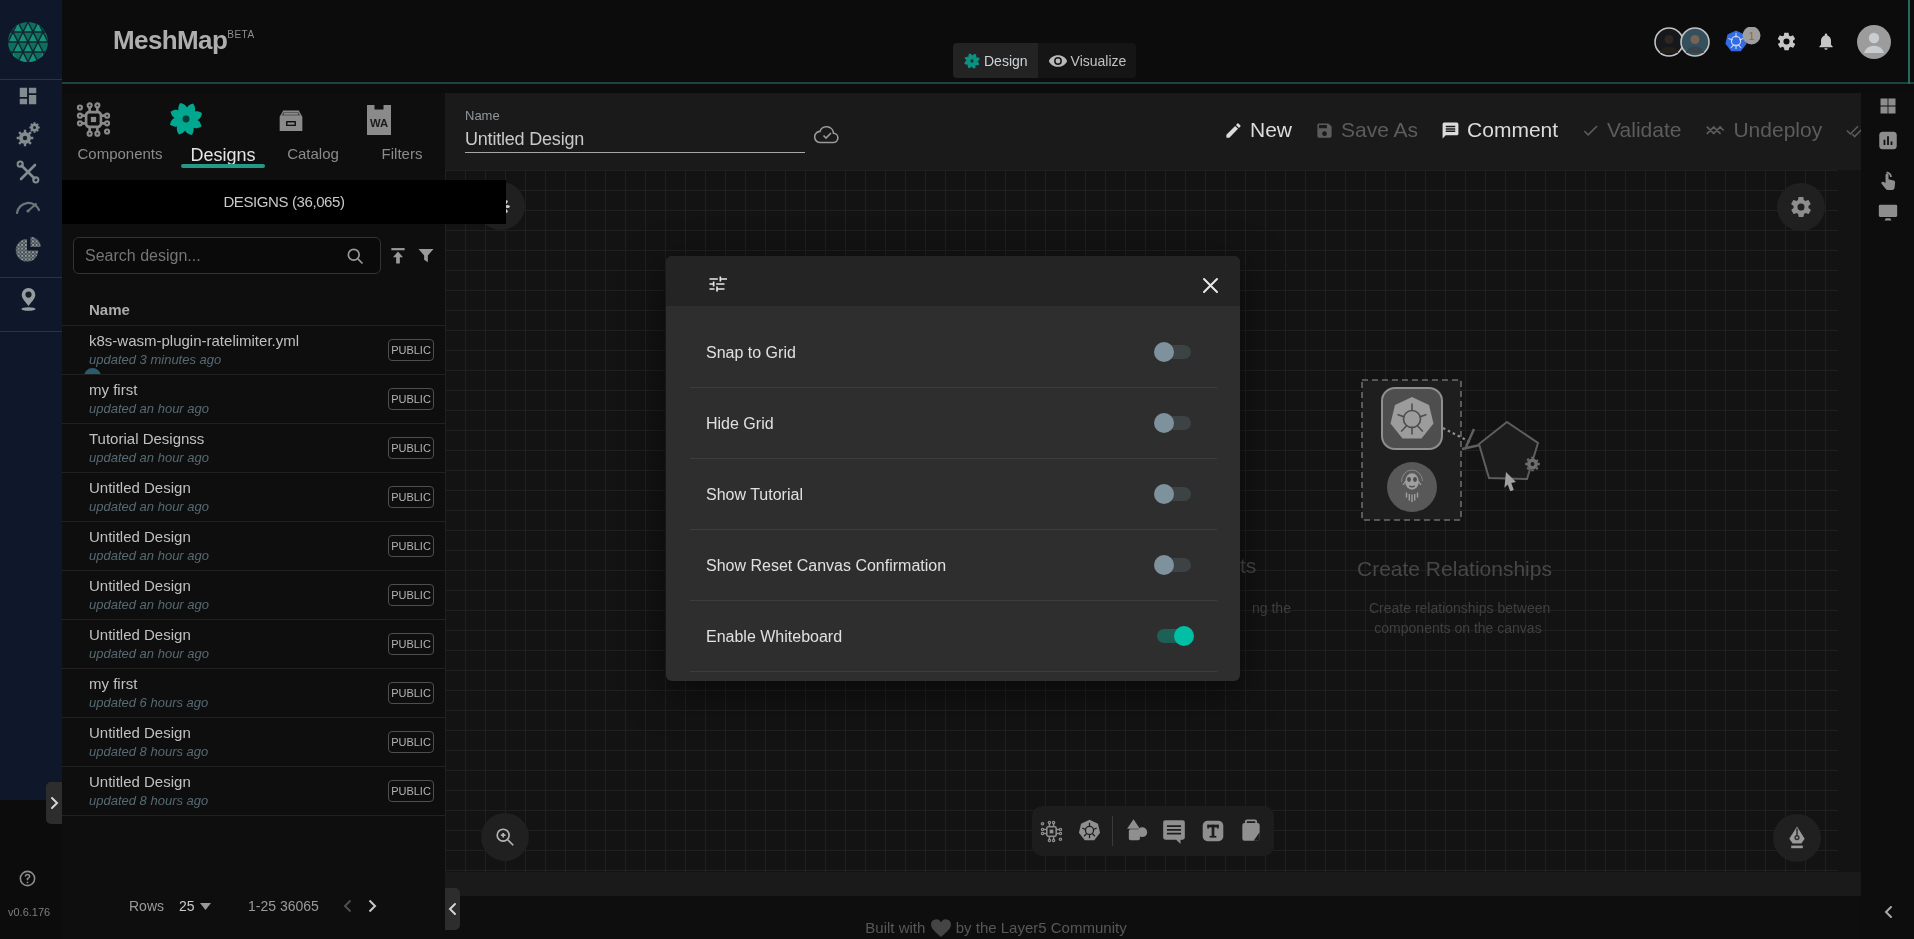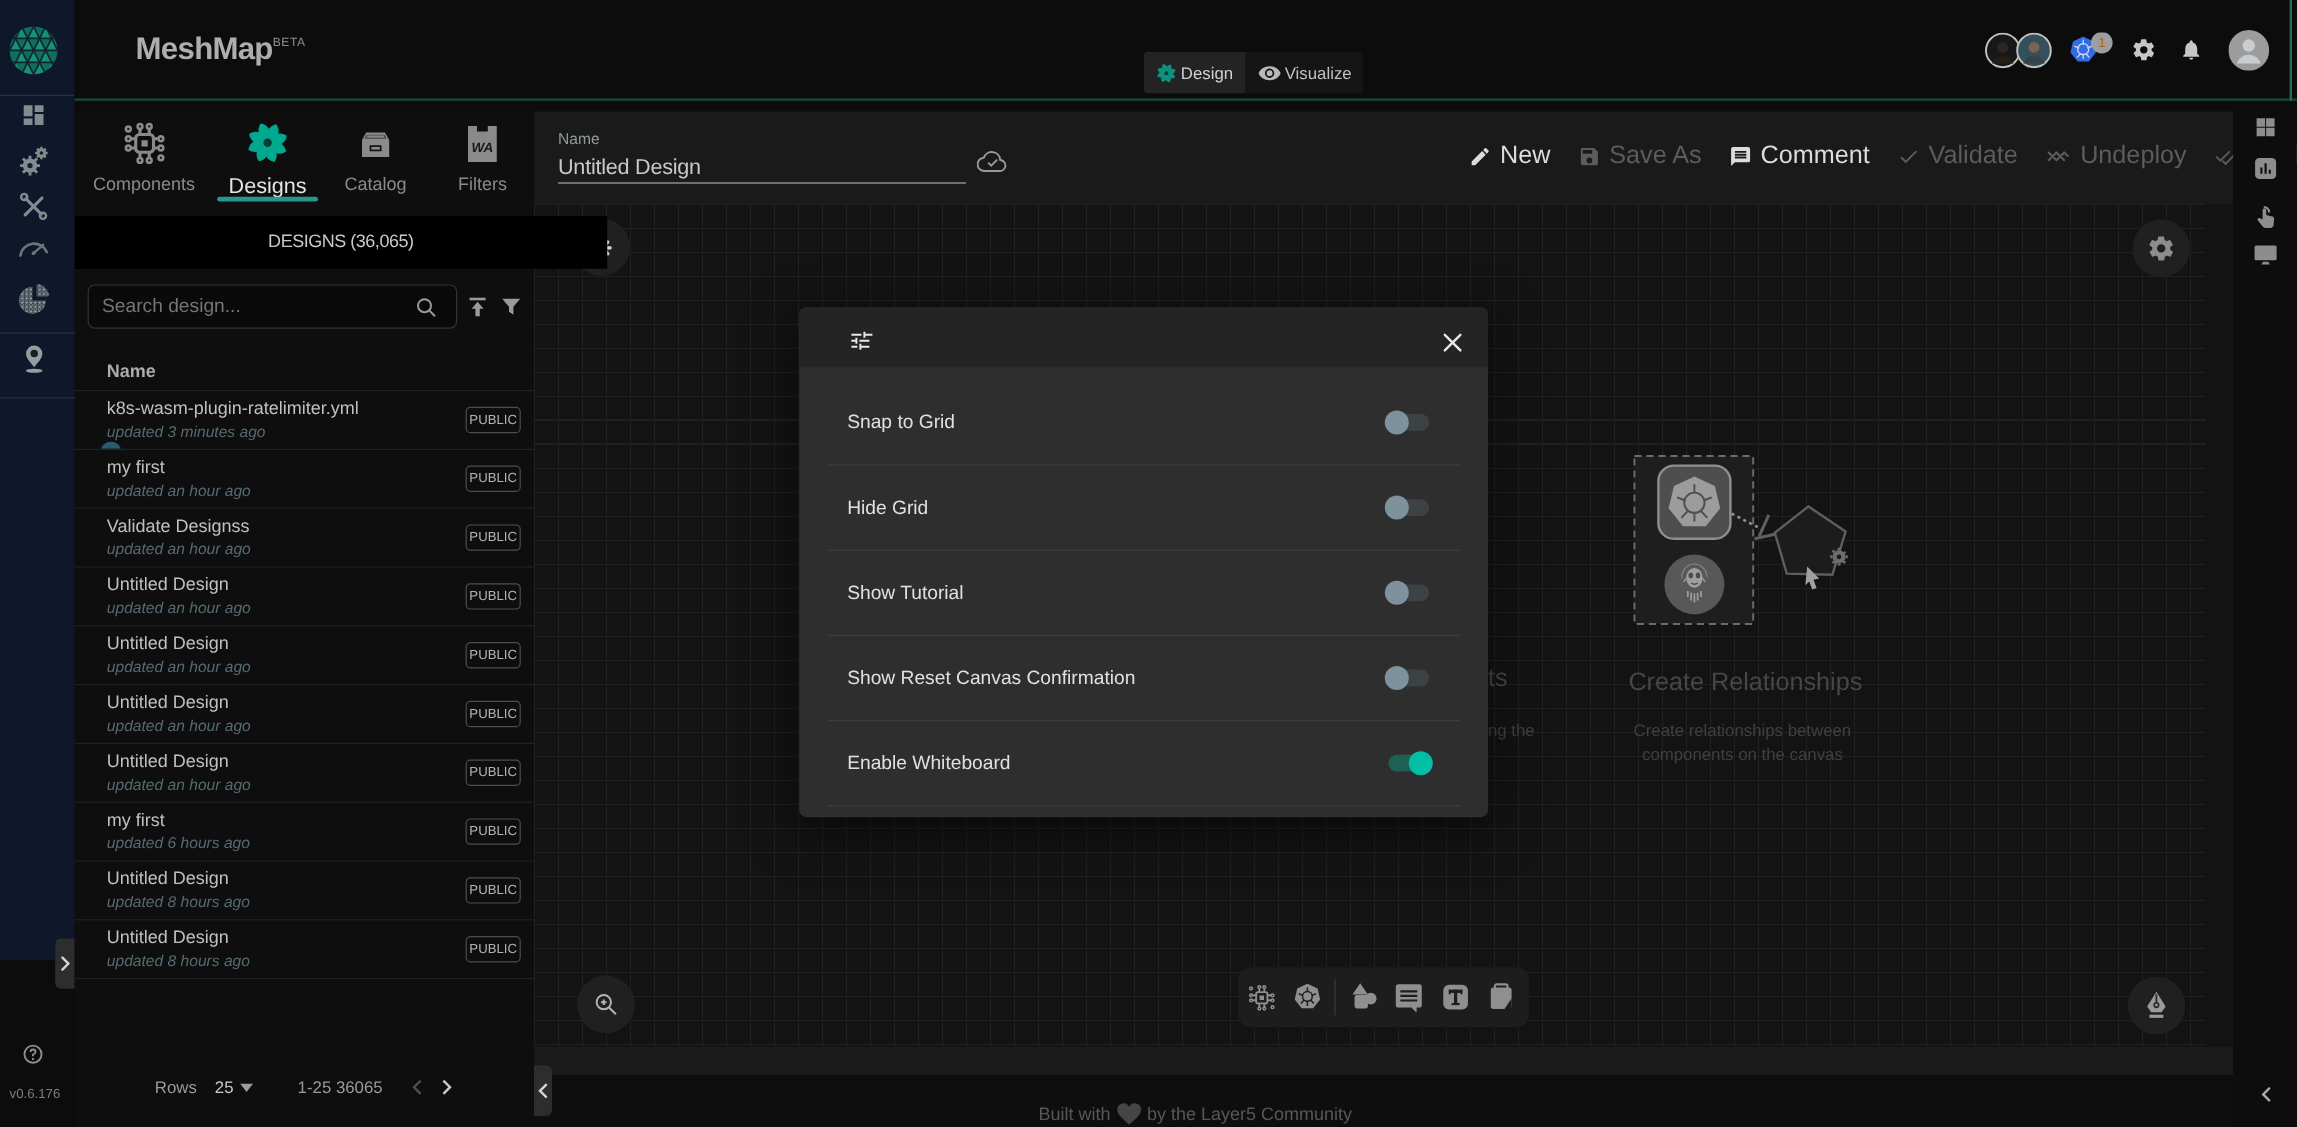--- a/index.html
+++ b/index.html
@@ -17,21 +17,21 @@
 #brand { position:absolute; left:51px; top:25px; color:#aeaeae; font-size:26px; font-weight:bold; letter-spacing:-0.6px;}
 #brand sup { font-size:10px; color:#8f8f8f; font-weight:normal; letter-spacing:.5px; position:relative; top:-1px;}
 #toggle { position:absolute; left:891px; top:43px; height:35px; display:flex; border-radius:4px; overflow:hidden; }
 #toggle .tbtn { display:flex; align-items:center; gap:3px; padding:0 10px; font-size:14px; }
 #tg-design { background:#232324; color:#ced3d7; }
 #tg-vis { background:#151516; color:#c2c2c2; }
 .tbicon { position:absolute; top:0; height:83px; display:flex; align-items:center; }
 
 #panel { left:62px; top:85px; width:383px; height:854px; background:#0e0e0f; z-index:10; }
 .tab { position:absolute; top:7px; text-align:center; color:#8b8b8b; font-size:15px; }
-.tab .ticon { height:46px; display:flex; align-items:flex-end; justify-content:center; margin-bottom:7px;font-style:italic;}
+.tab .ticon { height:46px; display:flex; align-items:flex-end; margin-bottom:7px;}
 #tab-designs { color:#e4e4e4; font-size:18px; }
 #tabline { position:absolute; left:119px; top:79px; width:84px; height:4px; background:#26988a; border-radius:2px;}
 #designsbar { position:absolute; left:0; top:95px; width:444px; height:44px; background:#000;
   color:#c9c9c9; font-size:15px; text-align:center; line-height:44px; letter-spacing:-0.4px; }
 #searchbox { position:absolute; left:11px; top:152px; width:308px; height:37px; background:#0a0a0a;
   border:1px solid #333; border-radius:6px; color:#757575; font-size:16px; line-height:35px; padding-left:11px; }
 #namehdr { position:absolute; left:27px; top:216px; color:#ababab; font-size:15px; font-weight:bold; }
 .row { position:absolute; left:0; width:383px; height:50px; }
 .rowname { position:absolute; left:27px; top:7px; color:#c0c0c0; font-size:15px; }
 .rowsub { position:absolute; left:27px; top:27px; color:#566a72; font-size:13px; font-style:italic; }
@@ -57,21 +57,21 @@
 #footer { left:445px; top:896px; width:1416px; height:43px; background:#0e0e0f; z-index:6; }
 #builtwith { position:absolute; left:11px; top:22px; width:1080px; text-align:center; color:#575757; font-size:15px; }
 
 #rightbar { left:1861px; top:85px; width:53px; height:854px; background:#0d0d0e; z-index:10; }
 .ricon { position:absolute; left:50%; transform:translateX(-50%); }
 
 #btoolbar { position:absolute; left:587px; top:721px; width:242px; height:50px; background:#1d1d1e;
   border-radius:10px; display:flex; align-items:center; }
 
 .tuthead { position:absolute; color:#474747; font-size:21px; white-space:nowrap; }
-.tutdesc { position:absolute; color:#404040; font-size:14px; line-height:20px; text-align:center; white-space:nowrap;}
+.tutdesc { position:absolute; color:#404040; font-size:14px; line-height:20px; text-align:center; white-space:nowrap;padding-left:12px;}
 
 #modal { left:666px; top:256px; width:574px; height:425px; background:#2e2e2e; border-radius:6px;
   box-shadow:0 10px 40px rgba(0,0,0,.55); z-index:40; overflow:hidden; }
 #mhead { position:absolute; left:0; top:0; width:574px; height:50px; background:#242424; }
 #mtitle { position:absolute; left:0; top:0; width:574px; height:50px; text-align:center; line-height:50px;
   color:#e8e8e8; font-size:17px; }
 .mrow { position:absolute; left:40px; color:#e0e0e0; font-size:16px; }
 .mdiv { position:absolute; left:24px; width:527px; height:1px; background:#3d3d3d; }
 .switch { position:absolute; left:488px; width:40px; height:20px; }
 .switch .track { position:absolute; left:3px; top:3px; width:34px; height:14px; border-radius:7px; background:#3d4245; }
@@ -344,21 +344,21 @@
     <div style="width:17px;height:17px;border-radius:50%;background:#2a5a6c"></div>
     </div>
   <div class="rowline" style="top:289px;z-index:2"></div>
   <div class="row" style="top:289px">
     <div class="rowname">my first</div>
     <div class="rowsub">updated an hour ago</div>
     <div class="chip">PUBLIC</div>
   </div>
   <div class="rowline" style="top:338px"></div>
   <div class="row" style="top:338px">
-    <div class="rowname">Validate Designss</div>
+    <div class="rowname">Tutorial Designss</div>
     <div class="rowsub">updated an hour ago</div>
     <div class="chip">PUBLIC</div>
   </div>
   <div class="rowline" style="top:387px"></div>
   <div class="row" style="top:387px">
     <div class="rowname">Untitled Design</div>
     <div class="rowsub">updated an hour ago</div>
     <div class="chip">PUBLIC</div>
   </div>
   <div class="rowline" style="top:436px"></div>

